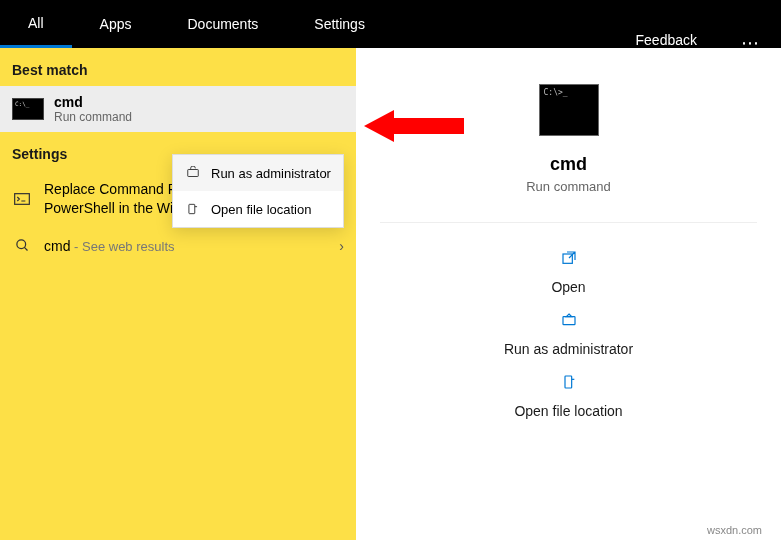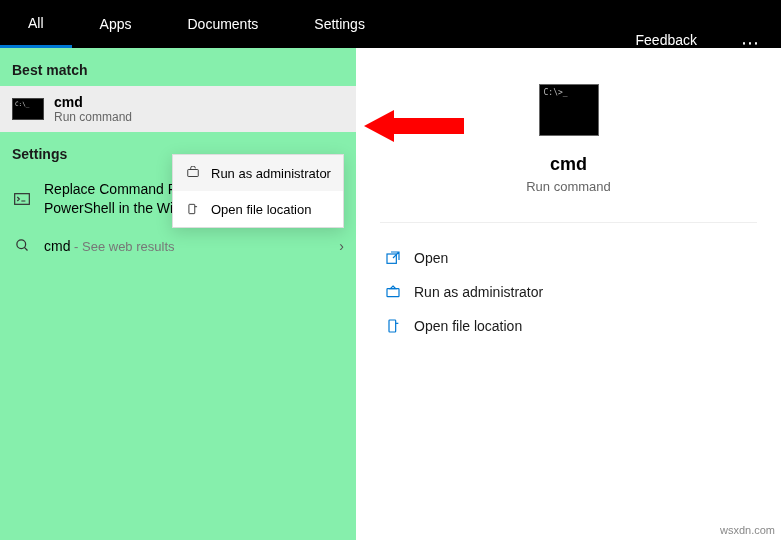--- a/index.html
+++ b/index.html
@@ -8,21 +8,21 @@
     .topbar { height: 48px; background: #000; display: flex; align-items: center; color: #fff; font-size: 14px; }
     .tabs { display: flex; height: 100%; flex: 1; }
     .tab { padding: 0 28px; display: flex; align-items: center; cursor: pointer; position: relative; }
     .tab.active { border-bottom: 3px solid #0078d4; }
     .tab .chev { margin-left: 4px; }
     .topbar-right { display: flex; align-items: flex-start; padding-right: 8px; gap: 32px; margin-top: 38px; }
     .dots { font-size: 18px; letter-spacing: 2px; padding: 0 12px; }
     
     .body-wrap { display: flex; height: calc(100% - 48px); }
     
-    .left { width: 356px; background: #86efac; position: relative; }
+    .left { width: 356px; background: #fde047; position: relative; }
     .section-label { font-weight: 600; font-size: 14px; padding: 14px 12px 8px; color: #1a1a1a; }
     
     .best-match { background: #ededed; display: flex; align-items: center; padding: 8px 12px; gap: 10px; }
     .cmd-icon-sm { width: 32px; height: 22px; background: #000; border: 1px solid #444; position: relative; }
     .cmd-icon-sm::before { content: "C:\\_"; color: #ccc; font-size: 6px; position: absolute; top: 1px; left: 2px; font-family: monospace; }
     .bm-text { display: flex; flex-direction: column; }
     .bm-title { font-weight: 600; font-size: 14px; }
     .bm-sub { font-size: 12px; color: #666; }
     
     .context-menu { position: absolute; left: 172px; top: 106px; width: 172px; background: #fff; border: 1px solid #ddd; box-shadow: 0 4px 16px rgba(0,0,0,0.15); z-index: 50; }
@@ -37,26 +37,26 @@
     .web-sub { color: #777; font-size: 13px; }
     
     .right { flex: 1; background: #fff; padding: 24px; display: flex; flex-direction: column; }
     .preview-top { display: flex; flex-direction: column; align-items: center; padding-top: 12px; padding-bottom: 28px; border-bottom: 1px solid #eee; }
     .cmd-icon-lg { width: 60px; height: 52px; background: #000; border: 1px solid #666; position: relative; margin-bottom: 18px; }
     .cmd-icon-lg::before { content: "C:\\>_"; color: #bbb; font-size: 8px; position: absolute; top: 3px; left: 4px; font-family: monospace; }
     .preview-title { font-weight: 600; font-size: 18px; margin-bottom: 4px; }
     .preview-sub { font-size: 13px; color: #666; }
     
     .actions { padding-top: 20px; display: flex; flex-direction: column; gap: 4px; }
-    .action-row { display: flex; align-items: center; gap: 12px; padding: 6px 4px; font-size: 14px; cursor: pointer; color: #1a1a1a; }
+    .action-row { display: flex; align-items: center; gap: 12px; padding: 6px 4px; font-size: 14px; cursor: pointer; color: #1a1a1a; flex-direction: column; }
     .action-icon { width: 18px; height: 18px; display: flex; align-items: center; justify-content: center; color: #0078d4; }
     
     .arrow { position: absolute; left: 364px; top: 106px; z-index: 60; pointer-events: none; }
     
-    .watermark { position: absolute; right: 6px; bottom: 4px; font-size: 11px; color: #888; }
+    .watermark { position: absolute; right: 19px; bottom: 4px; font-size: 11px; color: #888; }
   </style>
 </head>
 <body>
 
 <div class="topbar">
   <div class="tabs">
     <div class="tab active">All</div>
     <div class="tab">Apps</div>
     <div class="tab">Documents</div>
     <div class="tab">Settings</div>

